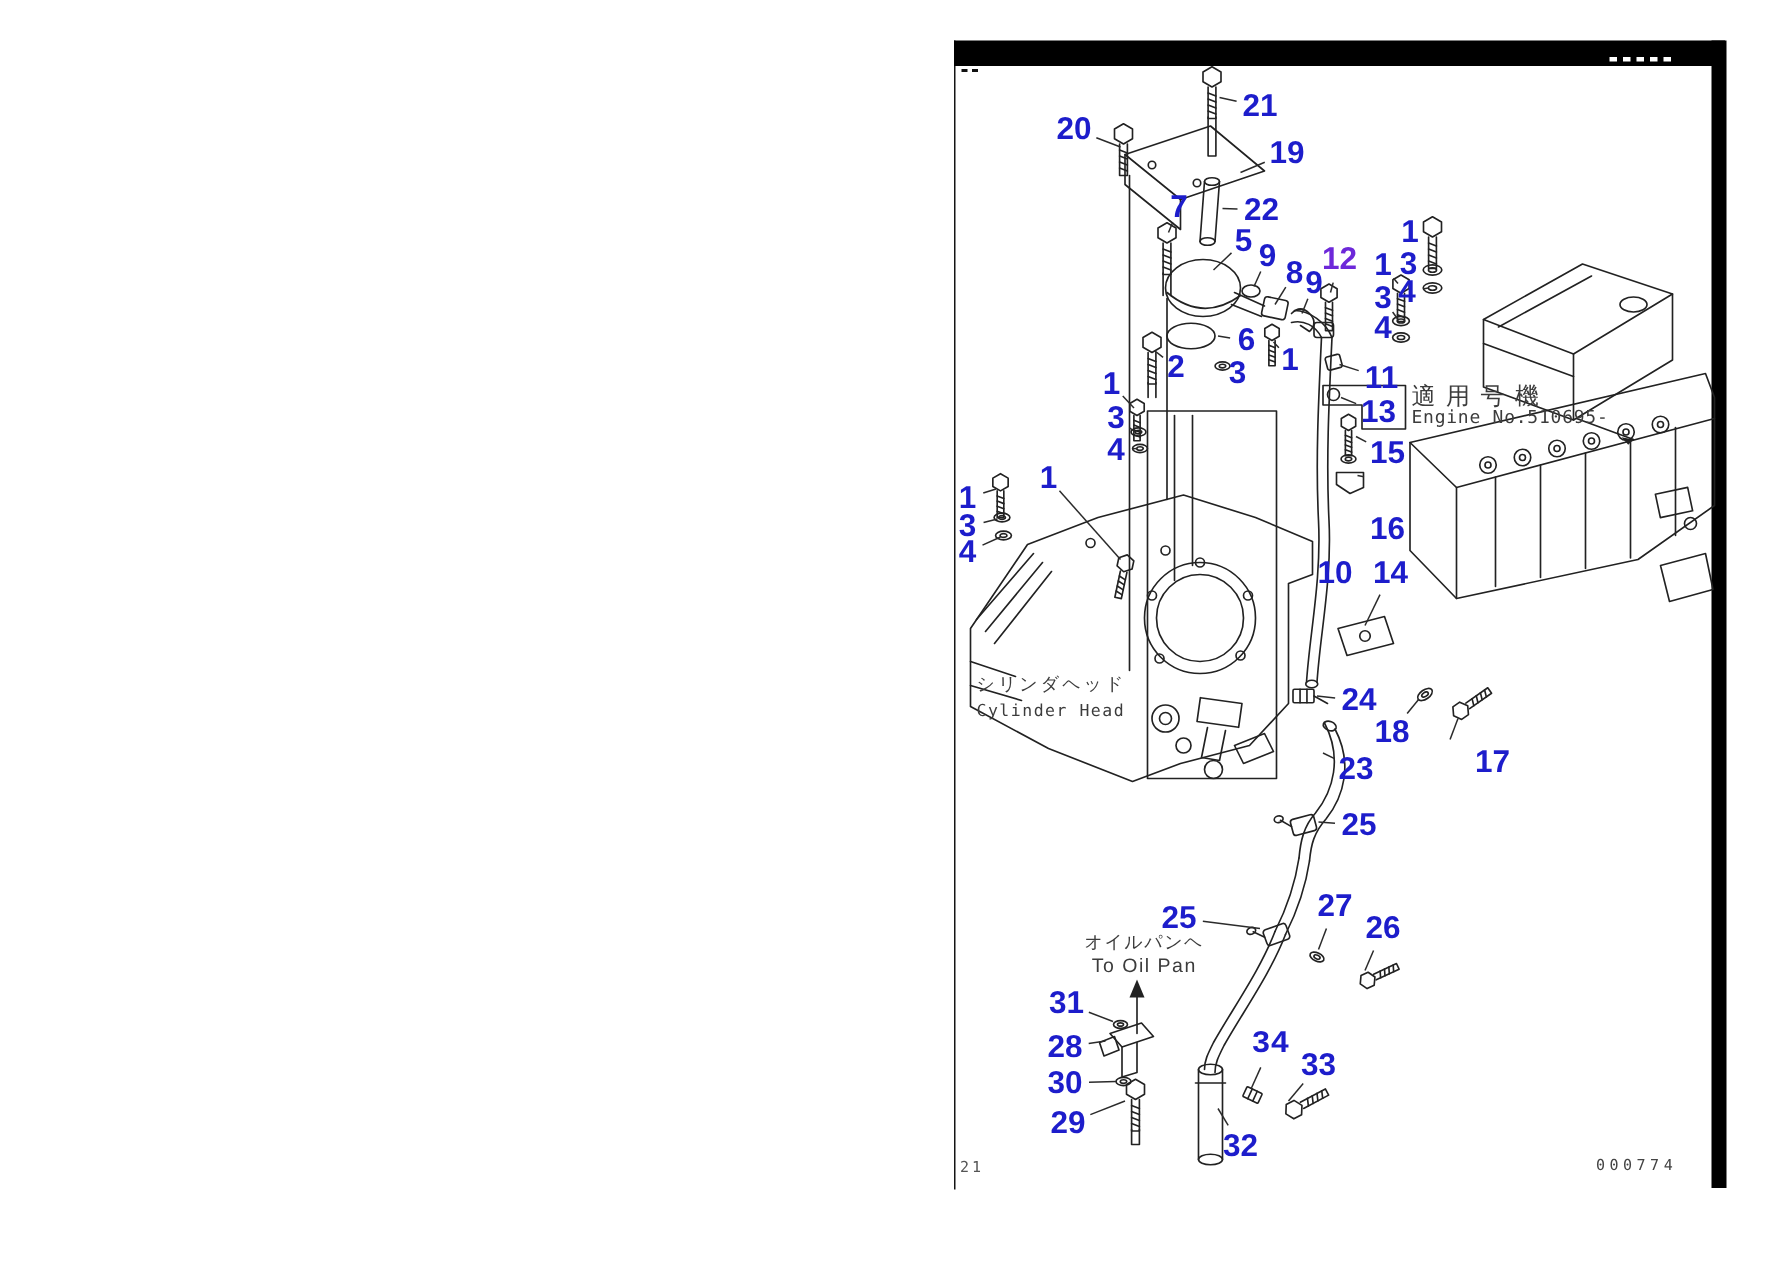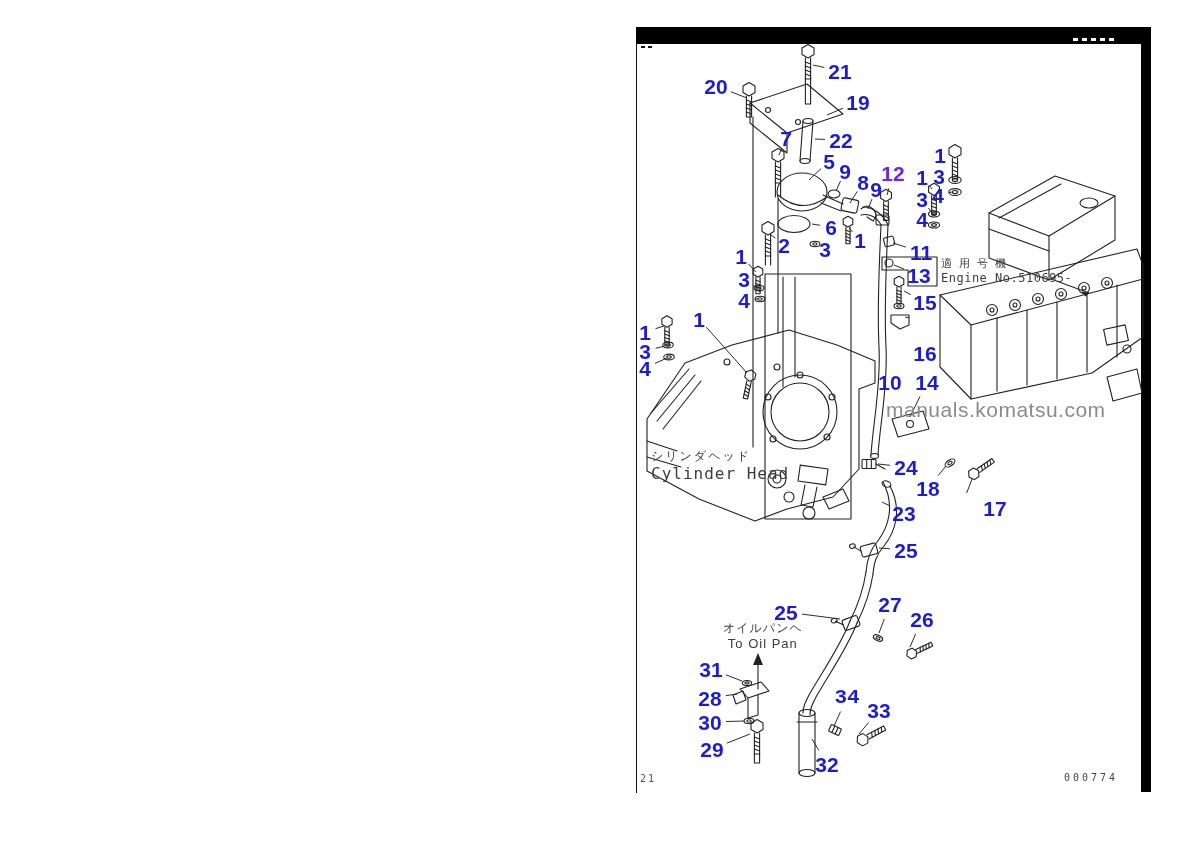--- a/index.html
+++ b/index.html
@@ -24,27 +24,27 @@
   svg.art *{vector-effect:non-scaling-stroke;}
   .line-art{stroke:#222;fill:none;stroke-width:1.1;stroke-linejoin:round;stroke-linecap:round;}
   #leader-lines line{stroke:#2b2b2b;stroke-width:1;}
   .solid{fill:#222;stroke:none;}
 
   .watermark{position:absolute;left:249px;top:371px;font-size:21px;color:#8b8b8b;
     letter-spacing:0.5px;white-space:nowrap;}
 
   .note-serial{position:absolute;left:304px;top:229px;color:#3c3c3c;
     font-family:"DejaVu Sans Mono",monospace;white-space:nowrap;}
-  .note-serial .jp{font-size:11px;letter-spacing:7px;line-height:15px;}
+  .note-serial .jp{font-size:16px;letter-spacing:7px;line-height:15px;}
   .note-serial .en{font-size:12px;line-height:14px;letter-spacing:0.5px;}
 
   .label-cylhead{position:absolute;left:14px;top:421px;color:#3c3c3c;
     font-family:"DejaVu Sans Mono",monospace;white-space:nowrap;}
   .label-cylhead .jp{font-size:12px;letter-spacing:2px;line-height:17px;}
-  .label-cylhead .en{font-size:16px;line-height:17px;letter-spacing:1px;}
+  .label-cylhead .en{font-size:11px;line-height:17px;letter-spacing:1px;}
 
   .label-oilpan{position:absolute;left:86px;top:594px;color:#3c3c3c;text-align:center;
     font-family:Liberation Sans, sans-serif;white-space:nowrap;}
   .label-oilpan .jp{font-size:12px;letter-spacing:1px;line-height:15px;}
   .label-oilpan .en{font-size:13px;line-height:16px;letter-spacing:1px;}
 
   .callout{position:absolute;transform:translate(-50%,-50%);font-weight:bold;
     font-size:21px;line-height:1;font-family:"Liberation Sans",sans-serif;cursor:pointer;}
 
   .page-num{position:absolute;left:3px;top:746px;font-size:10px;color:#555;
@@ -286,21 +286,20 @@
           <line x1="88.9" y1="647.8" x2="105" y2="654"></line>
           <line x1="88.8" y1="668.7" x2="100" y2="667"></line>
           <line x1="89.0" y1="694.5" x2="107" y2="694"></line>
           <line x1="89.9" y1="716.1" x2="113" y2="707"></line>
           <line x1="203.5" y1="684.6" x2="197" y2="699"></line>
           <line x1="231.8" y1="695.3" x2="222" y2="707"></line>
           <line x1="181.8" y1="723.3" x2="175" y2="712"></line>
         </g>
     </svg>
 
-    <div class="watermark">manuals.komatsu.com</div>
 
     <div class="note-serial">
       <div class="jp">適用号機</div>
       <div class="en">Engine No.510695-</div>
     </div>
 
     <div class="label-cylhead">
       <div class="jp">シリンダヘッド</div>
       <div class="en">Cylinder Head</div>
     </div>

